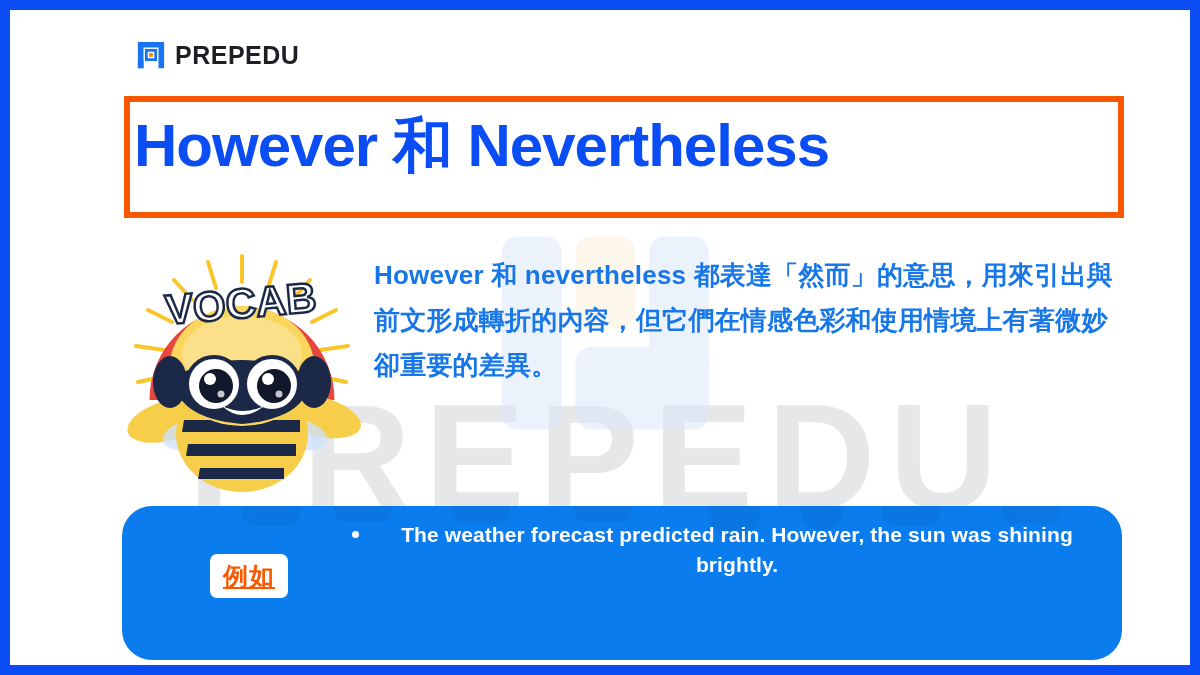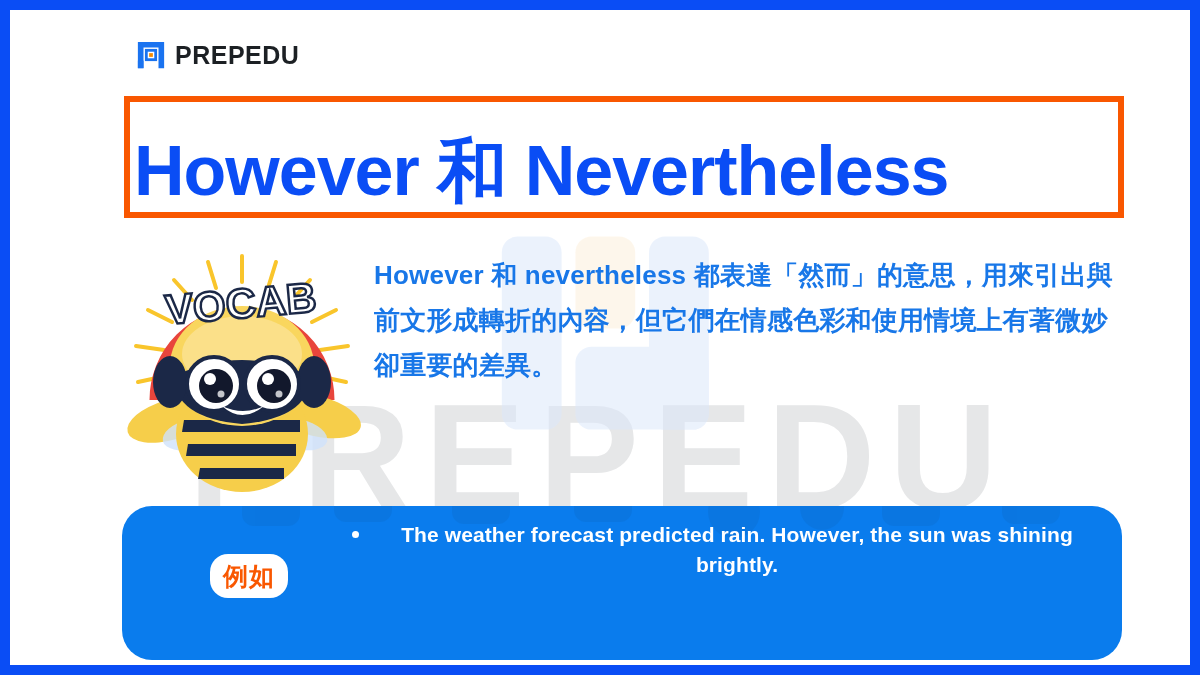--- a/index.html
+++ b/index.html
@@ -72,26 +72,26 @@
     width: 1000px;
     height: 122px;
     border: 6px solid #f95700;
     background: transparent;
     box-sizing: border-box;
     z-index: 4;
   }
   .title-text {
     position: absolute;
     left: 124px;
-    top: 107px;
+    top: 81px;
     width: 1000px;
     height: 110px;
     display: flex;
     align-items: center;
-    font-size: 70px;
+    font-size: 60px;
     font-weight: 700;
     color: #0a4df5;
     letter-spacing: -1px;
     white-space: nowrap;
     z-index: 6;
   }
 
   
   .mascot {
     position: absolute;
@@ -133,29 +133,30 @@
     inset: 0;
     z-index: 0;
   }
   .example-badge {
     position: absolute;
     left: 88px;
     top: 48px;
     width: 78px;
     height: 44px;
     background: #ffffff;
-    border-radius: 18px;
+    border-radius: 7px;
     display: flex;
     align-items: center;
     justify-content: center;
     font-size: 25px;
     font-weight: 700;
     color: #f95700;
     letter-spacing: 1px;
     z-index: 2;
+    text-decoration: underline;
   }
   .example-list {
     position: absolute;
     left: 228px;
     top: 14px;
     width: 730px;
     margin: 0;
     padding: 0 0 0 22px;
     list-style: none;
     z-index: 2;

